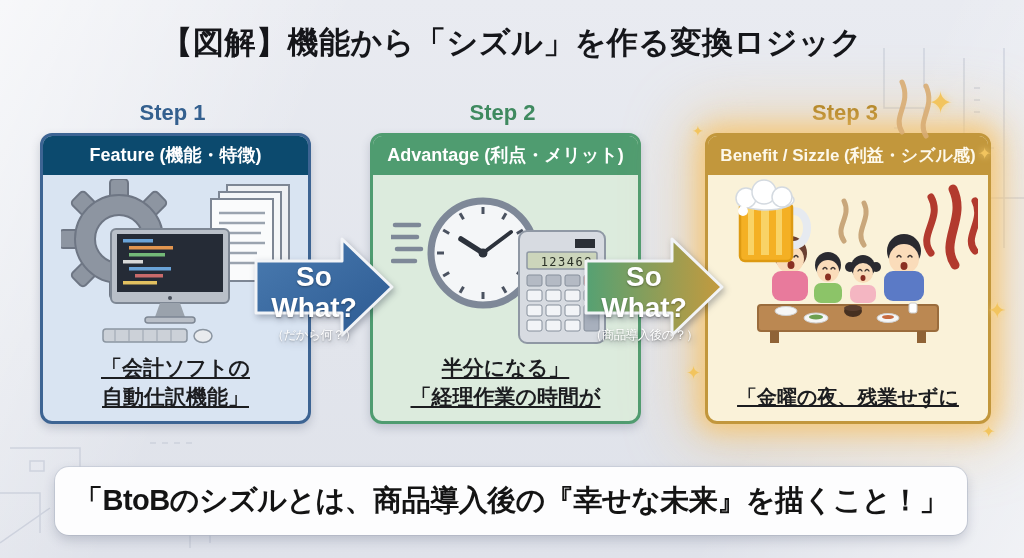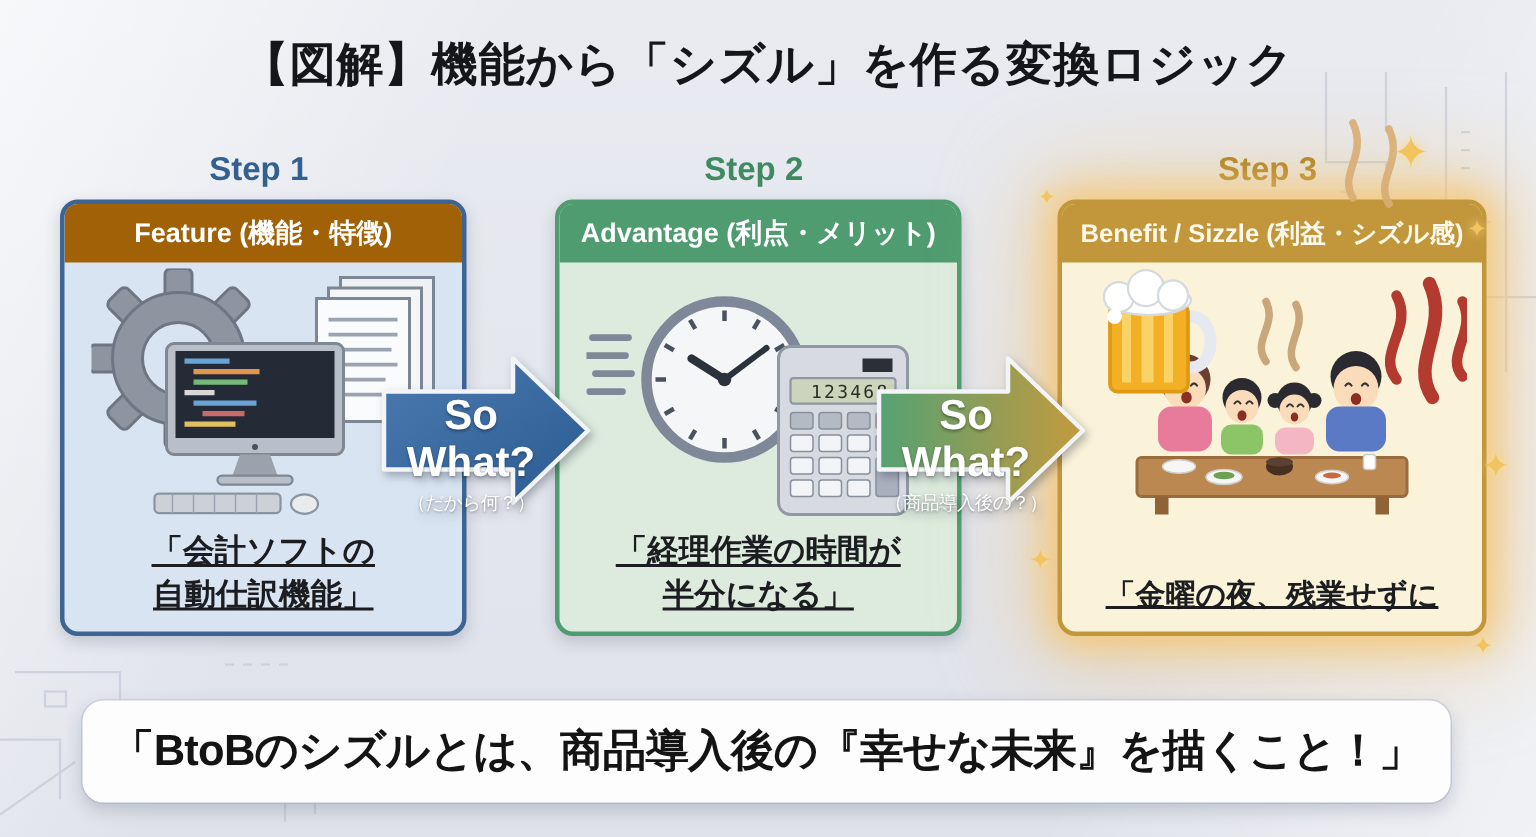--- a/index.html
+++ b/index.html
@@ -24,21 +24,21 @@
   .sl3{left:705px;width:280px;color:#a87d1e;}
   .card{
     position:absolute;top:133px;height:285px;border-radius:12px;overflow:hidden;
     box-shadow:0 4px 10px rgba(60,70,95,0.22);
   }
   .c1{left:40px;width:265px;border:3px solid #3d6493;background:#d9e4f2;}
   .c2{left:370px;width:265px;border:3px solid #4f9c70;background:#dcebdd;}
   .c3{left:705px;width:280px;border:3px solid #c2973c;background:#faf2d9;
       box-shadow:0 0 24px 7px rgba(246,196,110,0.85),0 0 60px 22px rgba(246,196,110,0.4);}
   .card-header{height:39px;line-height:39px;text-align:center;color:#ffffff;font-weight:bold;font-size:18px;}
-  .h1c{background:#a16207;}
+  .h1c{background:#0c4a6e;}
   .h2c{background:#4f9c70;}
   .h3c{background:#c2973c;font-size:17px;color:#fdf8ea;}
   .card-body{position:relative;height:246px;}
   .illus{position:absolute;left:50%;transform:translateX(-50%);top:4px;}
   .caption{
     position:absolute;left:0;bottom:10px;width:100%;text-align:center;
     font-weight:bold;color:#1c1d20;font-size:21px;line-height:1.35;text-decoration:underline;
   }
   .c3 .caption{font-size:20px;}
   .arrow{position:absolute;top:235px;width:140px;height:104px;z-index:5;filter:drop-shadow(2px 3px 3px rgba(20,30,50,0.3));}
@@ -220,22 +220,22 @@
             <rect x="27" y="74" width="15" height="11" rx="2" fill="#f2f4f7"></rect>
             <rect x="46" y="74" width="15" height="11" rx="2" fill="#f2f4f7"></rect>
             <rect x="65" y="74" width="15" height="26" rx="2" fill="#a8b0bd"></rect>
             <rect x="8" y="89" width="15" height="11" rx="2" fill="#f2f4f7"></rect>
             <rect x="27" y="89" width="15" height="11" rx="2" fill="#f2f4f7"></rect>
             <rect x="46" y="89" width="15" height="11" rx="2" fill="#f2f4f7"></rect>
           </g>
         </g>
       </svg>
       <div class="caption">
+        <div>半分になる」</div>
         <div>「経理作業の時間が</div>
-        <div>半分になる」</div>
       </div>
     </div>
   </div>
 
   <div class="card c3">
     <div class="card-header h3c">Benefit / Sizzle (利益・シズル感)</div>
     <div class="card-body">
       <svg class="illus" width="260" height="172" viewBox="0 0 260 172">
 
         <g stroke="#b23a2e" fill="none" stroke-linecap="round">

